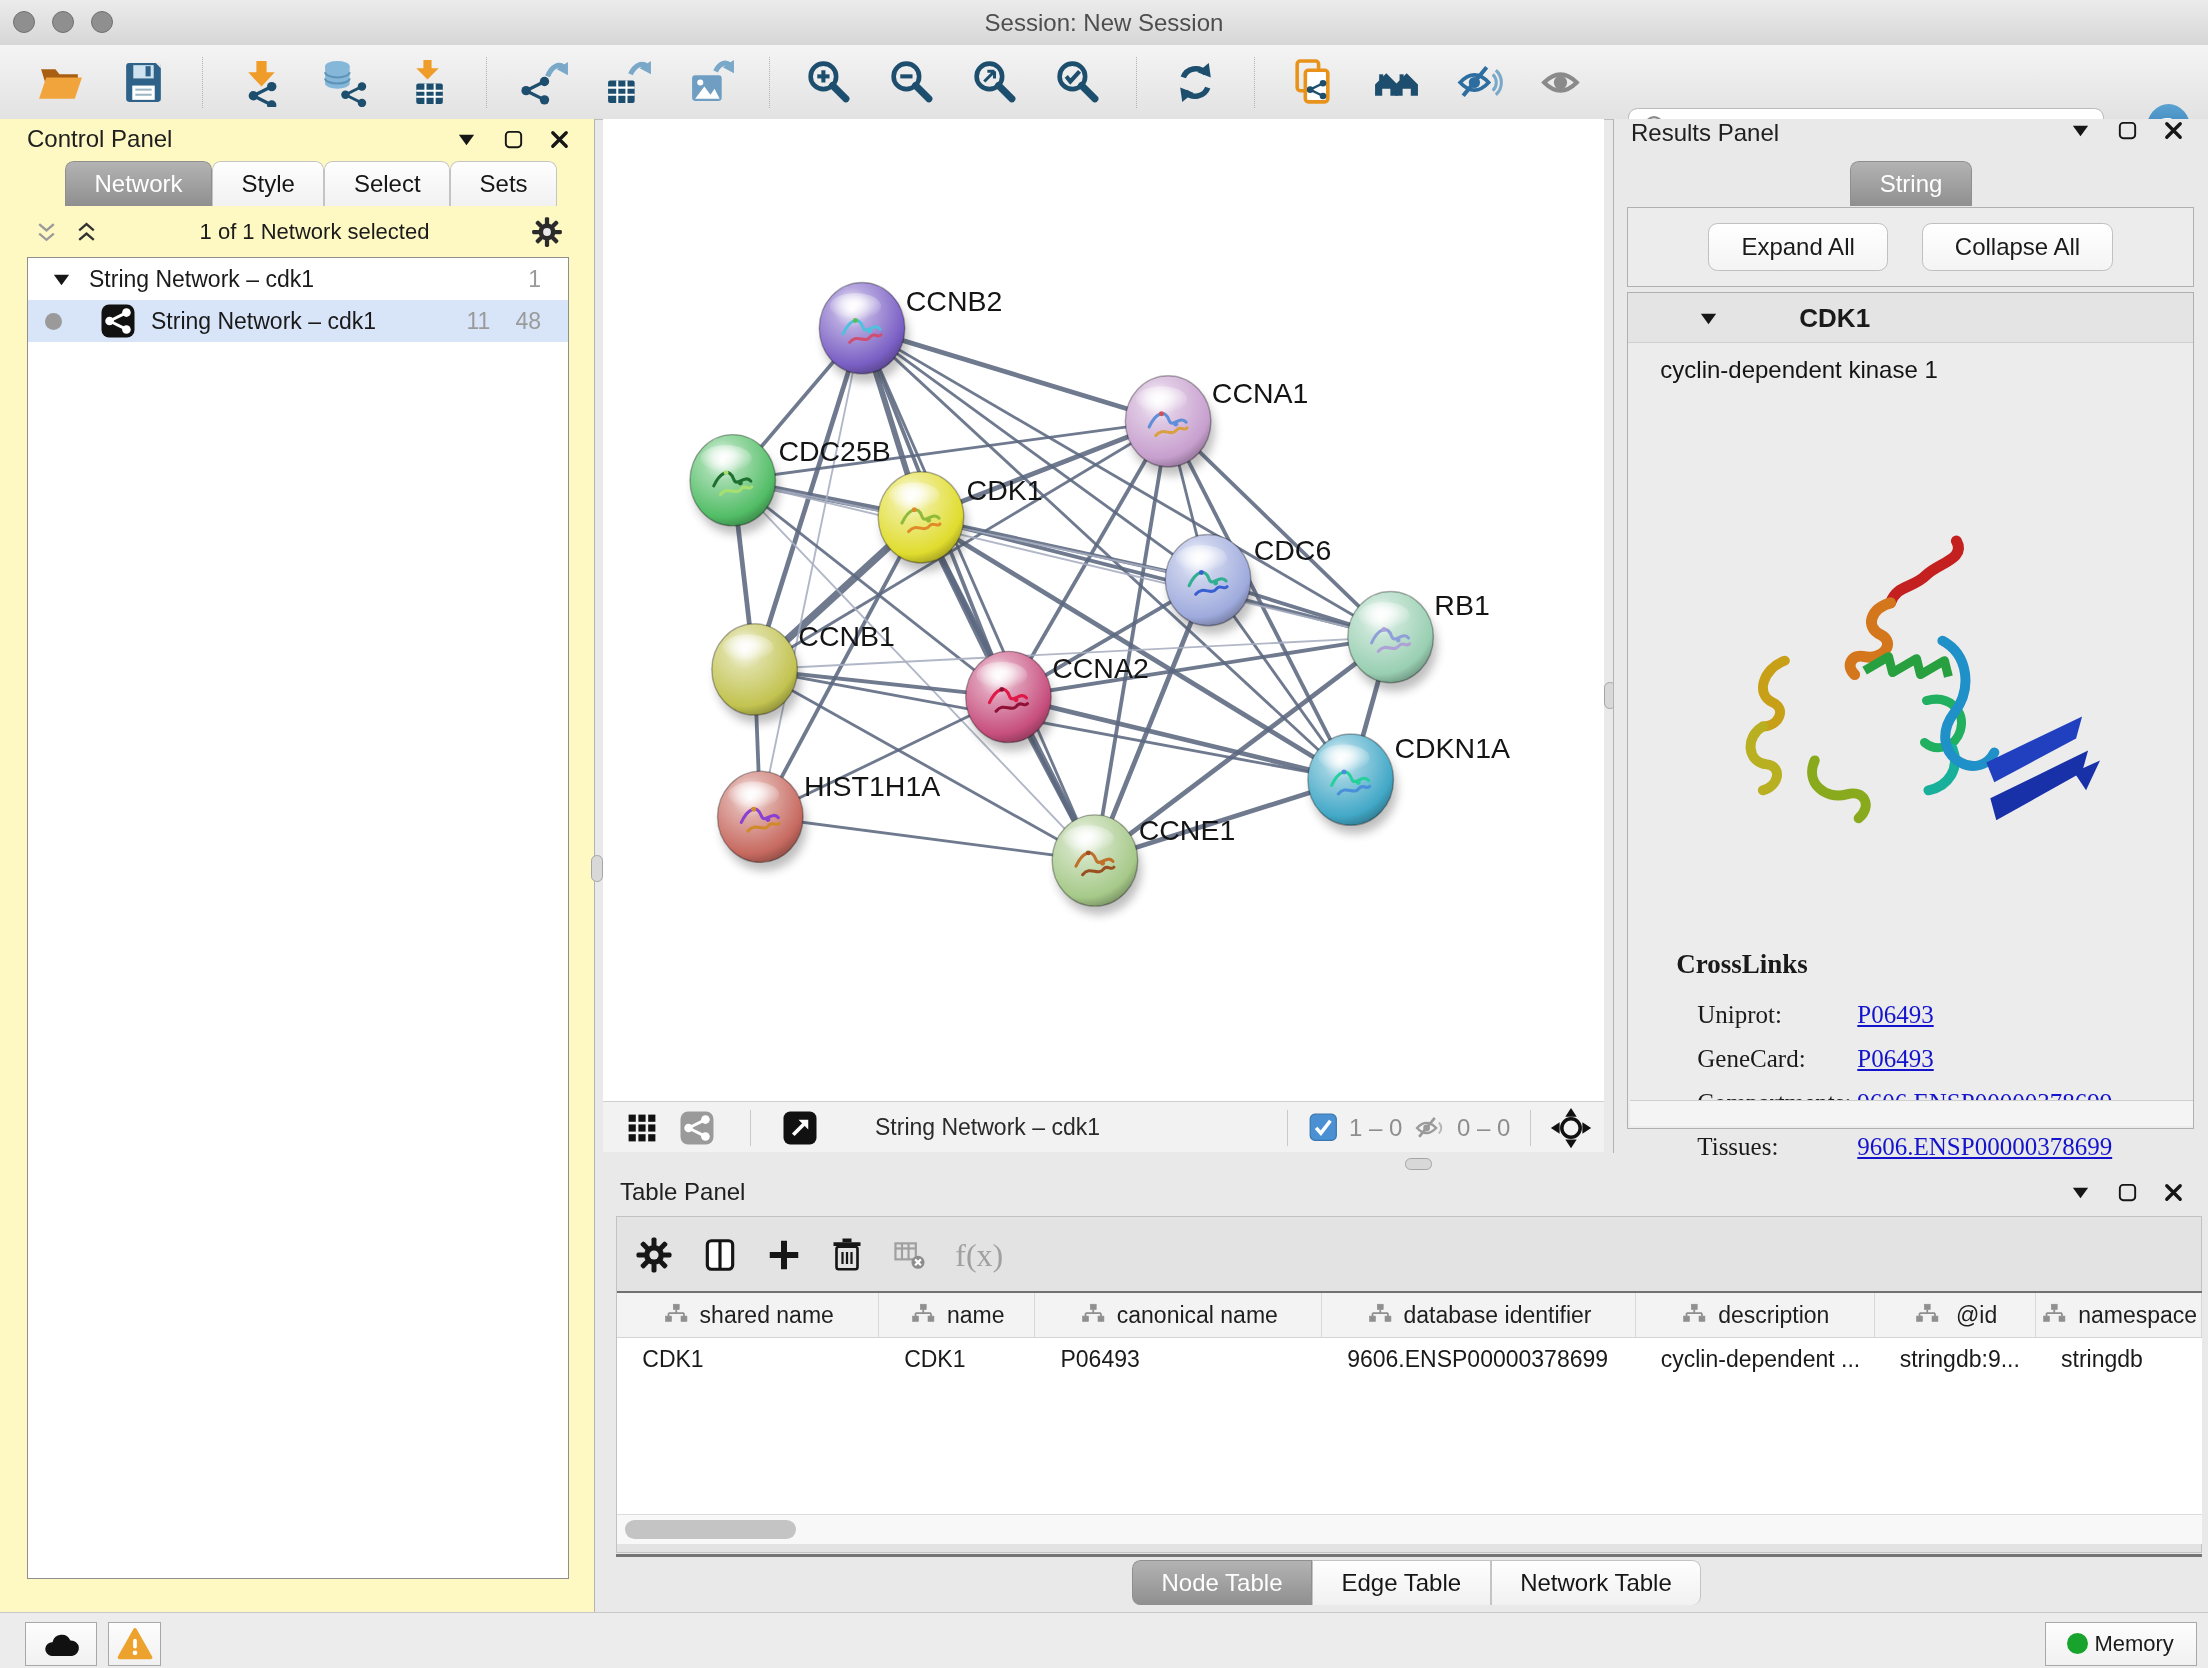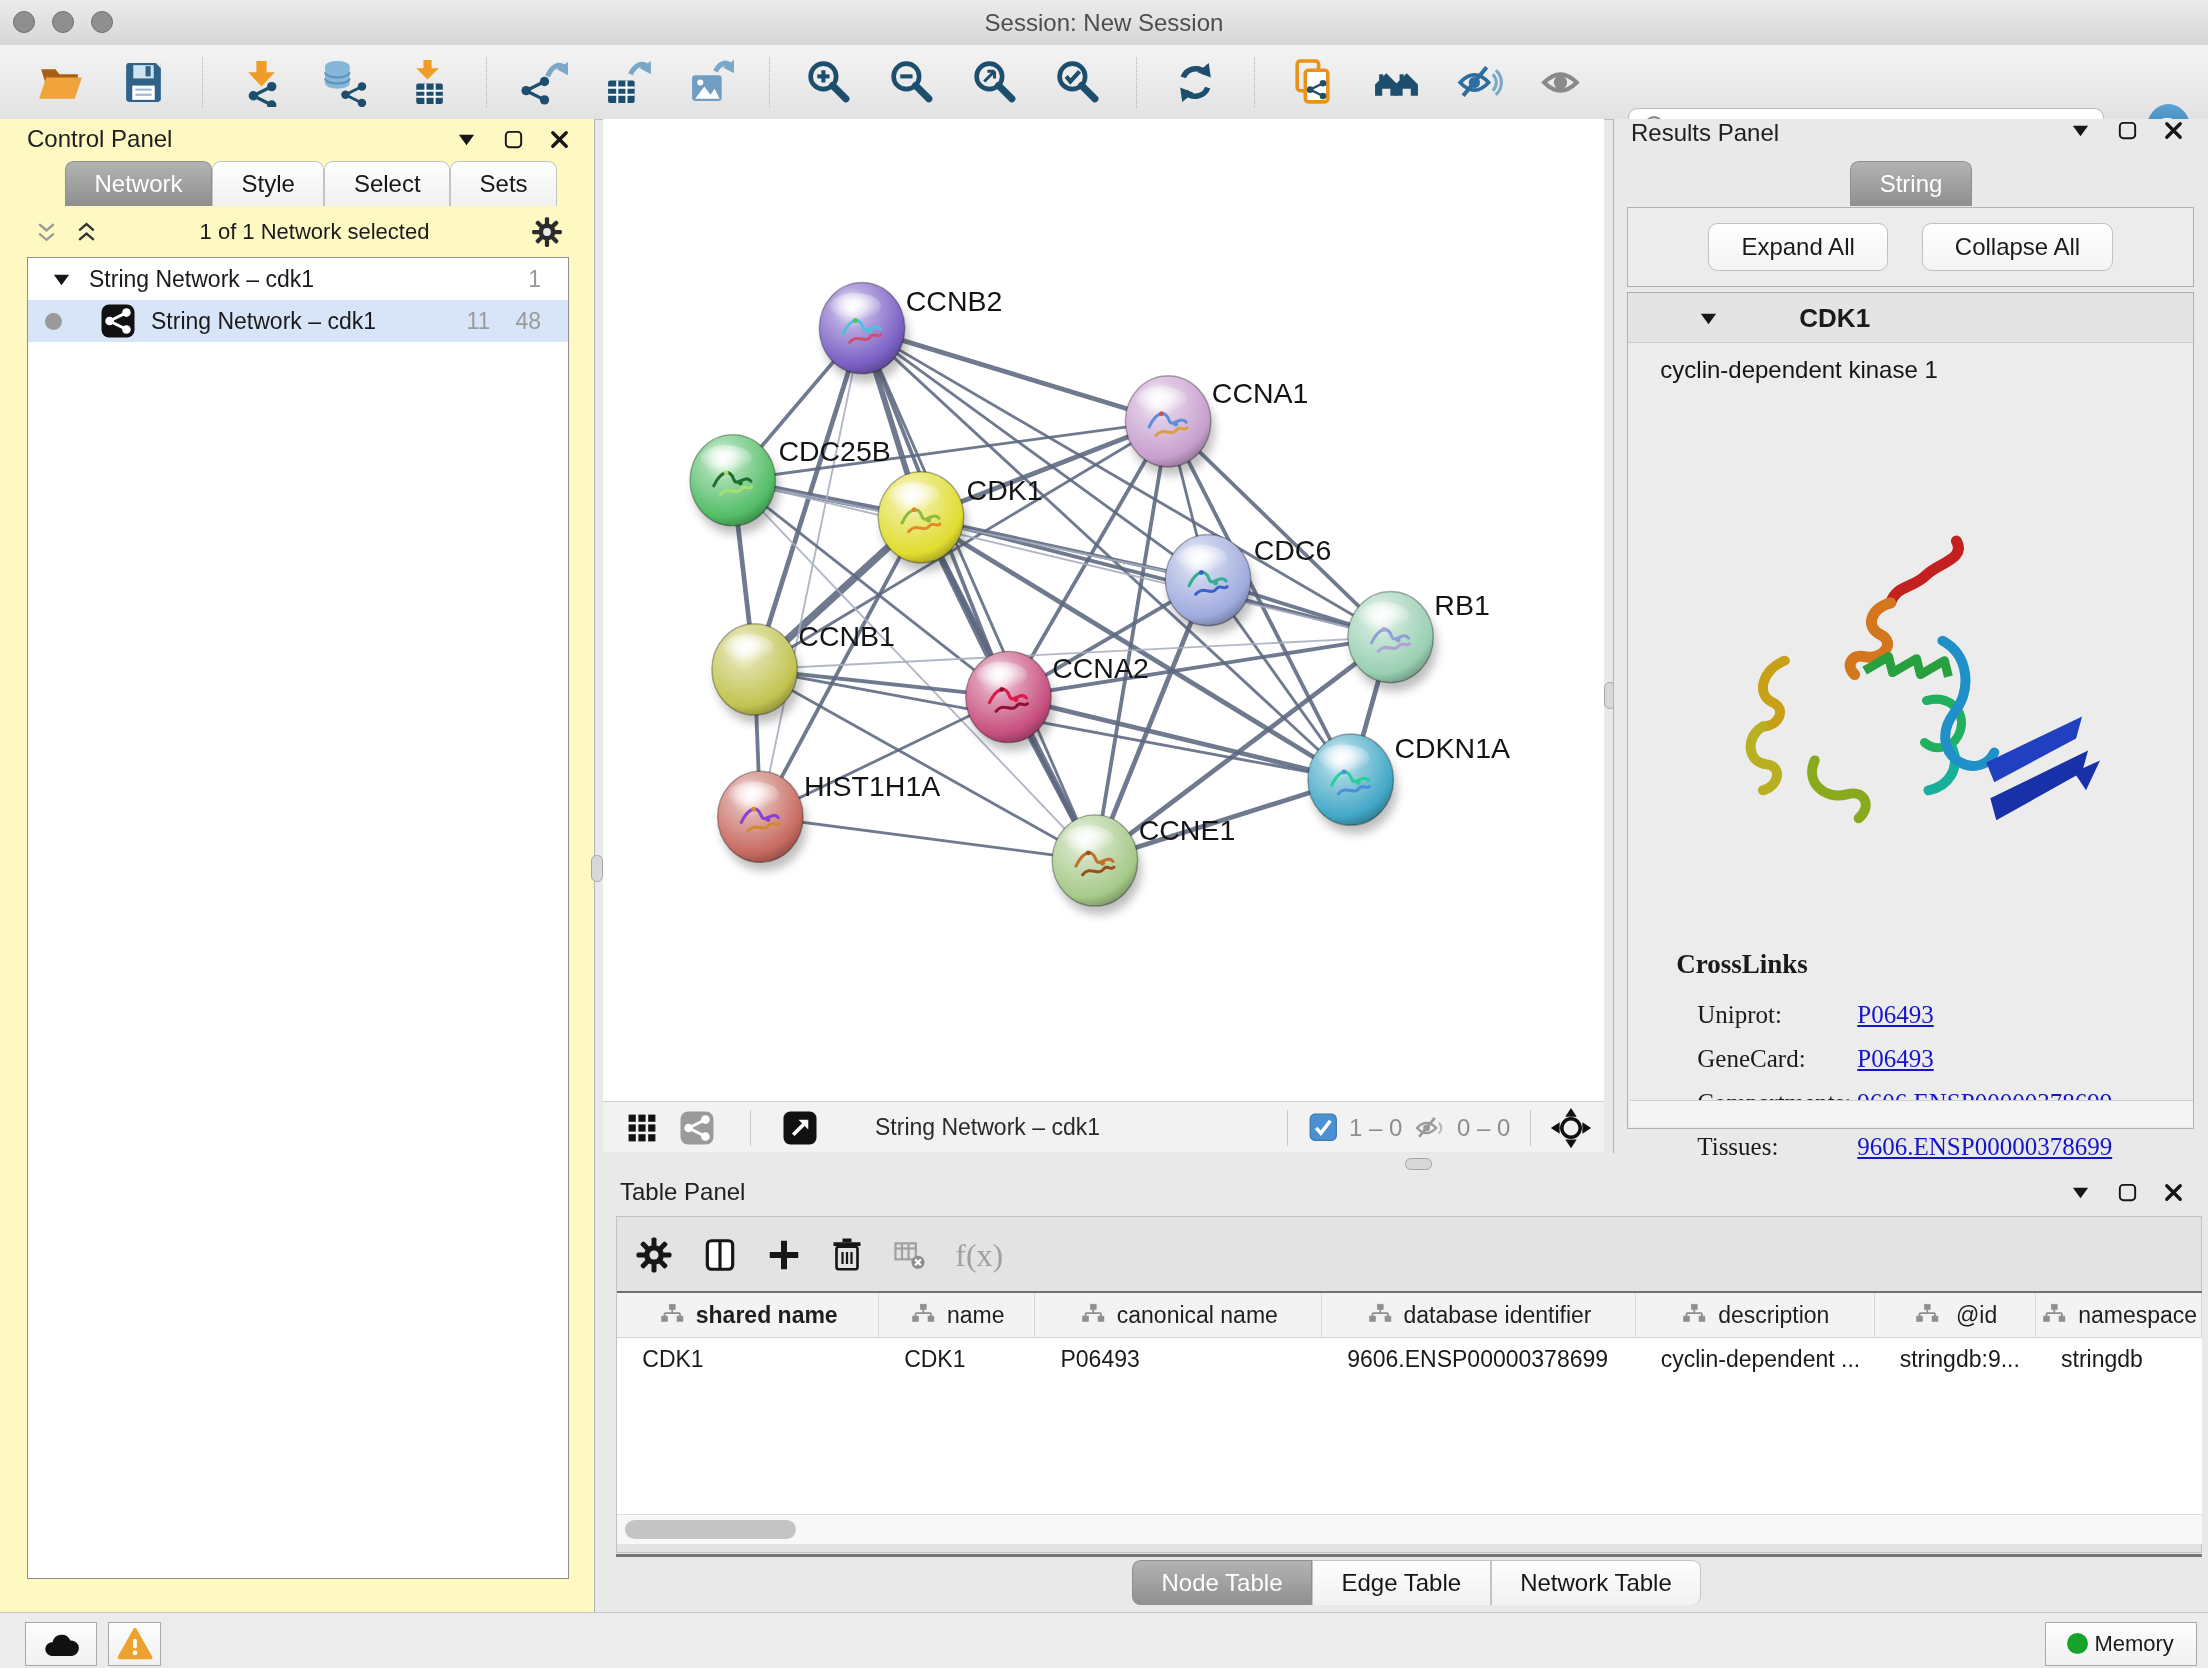--- a/index.html
+++ b/index.html
@@ -855,21 +855,21 @@
             <line x1="13" y1="6" x2="13" y2="28" stroke="#a0a0a0" stroke-width="3"></line>
             <line x1="22" y1="6" x2="22" y2="28" stroke="#a0a0a0" stroke-width="3"></line>
             <circle cx="35" cy="32" r="9" fill="#8d8d8d"></circle>
             <path d="M31 28 l8 8 M39 28 l-8 8" stroke="#fff" stroke-width="3"></path>
           </svg>
         </span>
       <span id="tt-fx" style="font-family:'Liberation Serif',serif;font-size:32px;color:#a0a0a0">f(x)</span>
     </div>
     <div id="tp-table">
       <div id="tp-colhead">
-          <div class="th" style="width: 263px; font-weight: bold;">
+          <div class="th" style="width: 263px;">
             <span>
               <svg width="28.5" height="25" viewBox="0 0 48 42">
                 <g fill="#8f8f8f" stroke="#8f8f8f">
                   <rect x="19" y="2" width="10" height="9"></rect>
                   <line x1="24" y1="11" x2="24" y2="17" stroke-width="3"></line>
                   <line x1="11" y1="17" x2="37" y2="17" stroke-width="3"></line>
                   <line x1="11" y1="17" x2="11" y2="22" stroke-width="3"></line>
                   <line x1="37" y1="17" x2="37" y2="22" stroke-width="3"></line>
                   <rect x="6" y="22" width="10" height="9"></rect>
                   <rect x="32" y="22" width="10" height="9"></rect>

